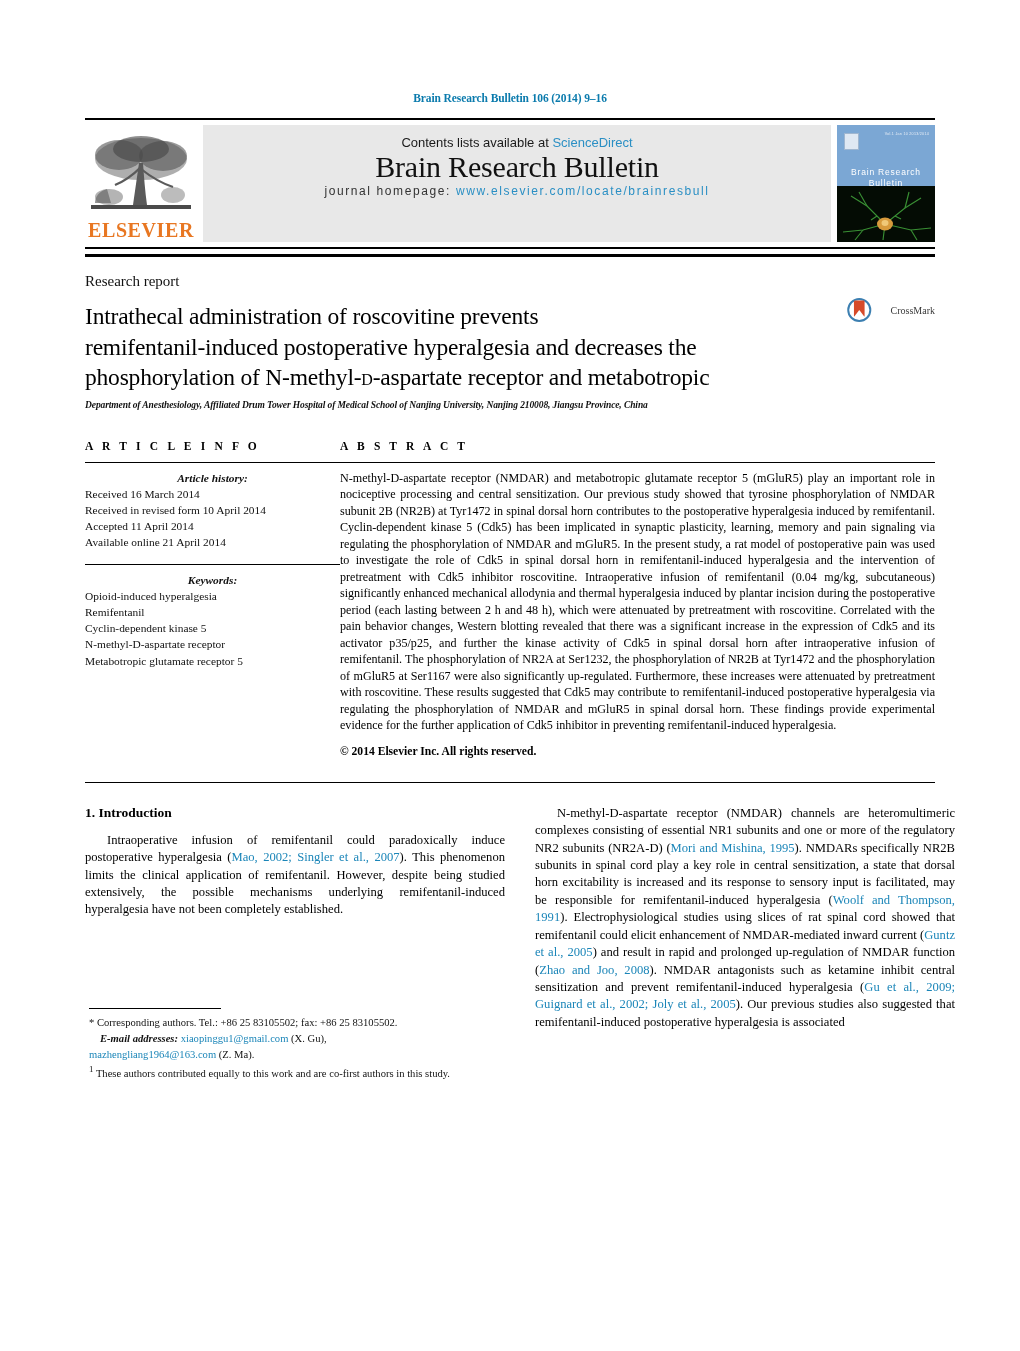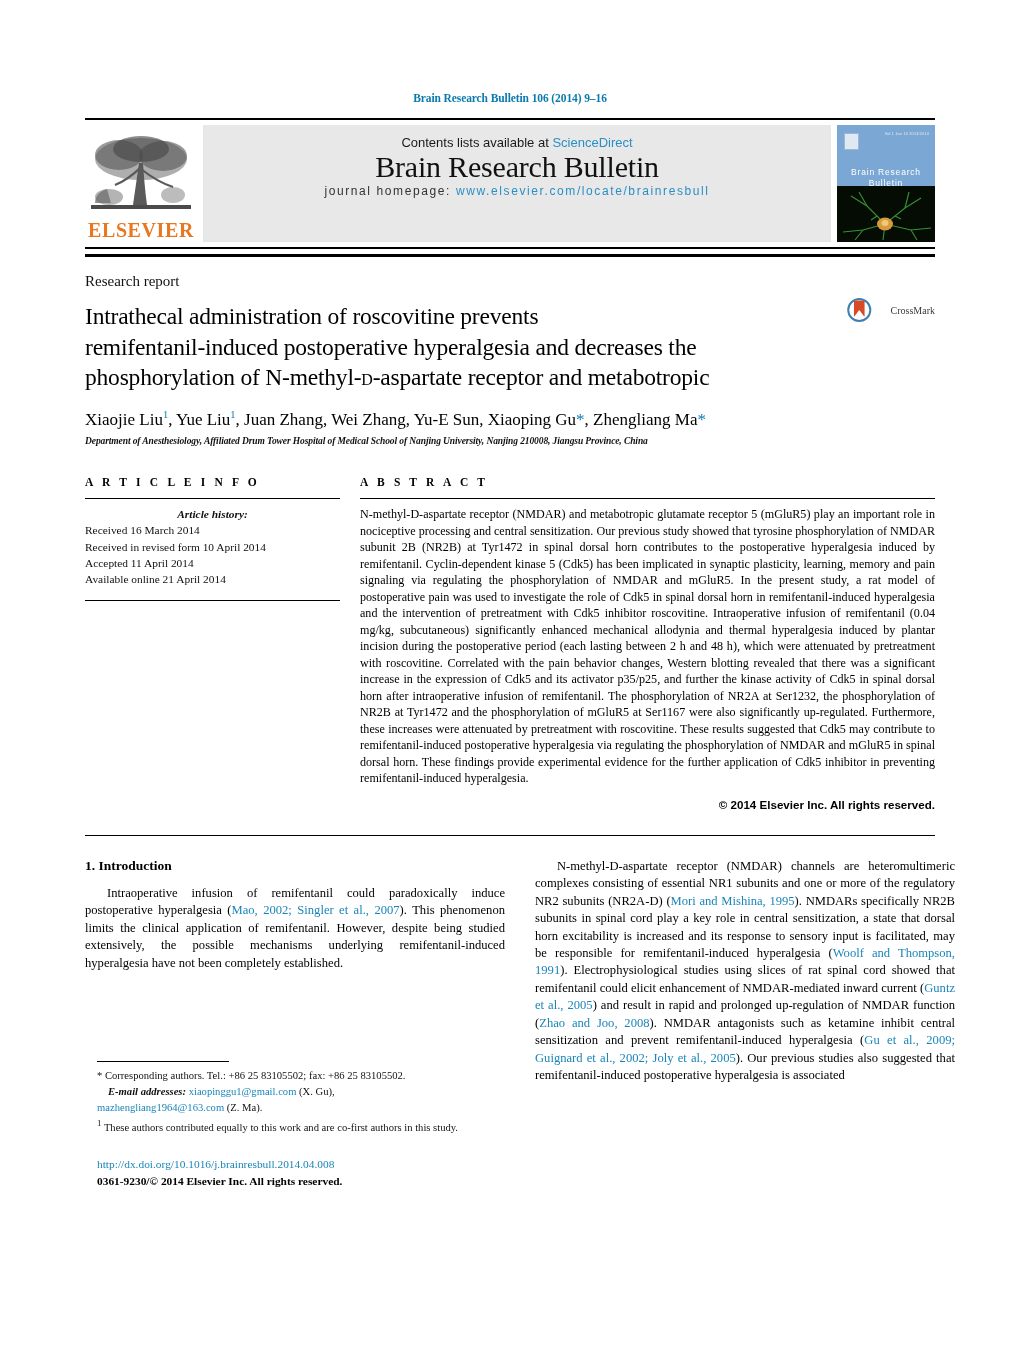--- a/index.html
+++ b/index.html
@@ -205,21 +205,20 @@
   .crossmark .cm-label {
     font-family: "Liberation Serif", serif;
     font-size: 10px;
     color: #3b3b3b;
   }
 
   
   .info-abstract {
     margin: 30px 85px 0 85px;
     display: flex;
-    gap: 20px;
   }
   .col-info { width: 255px; flex: 0 0 255px; }
   .col-abs { flex: 1 1 auto; }
 
   .sec-head {
     font-family: "Liberation Serif", serif;
     font-weight: bold;
     font-size: 11.5px;
     letter-spacing: 3.2px;
     color: #000;
@@ -243,22 +242,22 @@
   .info-spacer { height: 13px; }
 
   .abstract-body {
     font-family: "Liberation Serif", serif;
     font-size: 12.1px;
     line-height: 1.365;
     text-align: justify;
     color: #000;
   }
   .copyright {
-    text-align: right;
-    font-family: Liberation Sans, sans-serif;
+    text-align: left;
+    font-family: Liberation Serif, serif;
     font-size: 11.6px;
     font-weight: bold;
     margin-top: 11px;
   }
 
   
   .bottom-rule {
     margin: 24px 85px 0 85px;
     border-top: 1px solid #000;
   }
@@ -284,21 +283,21 @@
     text-align: justify;
     color: #000;
     margin: 0;
   }
   .ptext.indent { text-indent: 22px; }
   .cite { color: #1a85b8; }
 
   
   .footnotes {
     position: absolute;
-    left: 12px;
+    left: 4px;
     top: 203px;
     width: 420px;
   }
   .fn-rule {
     width: 132px;
     border-top: 0.9px solid #000;
     margin-bottom: 6px;
   }
   .fn {
     font-family: "Liberation Serif", serif;
@@ -394,29 +393,20 @@
 
   <div class="article-head">
     <div class="article-type">Research report</div>
 
     <h1 class="article-title">
       <span>Intrathecal administration of roscovitine prevents</span><br>
       <span>remifentanil-induced postoperative hyperalgesia and decreases the</span><br>
       <span>phosphorylation of N-methyl-</span><span class="smallcaps-d">d</span><span>-aspartate receptor and metabotropic</span><br>
     </h1>
 
-    <div class="authors">
-      <span>Xiaojie Liu</span><sup>1</sup>,
-      <span>Yue Liu</span><sup>1</sup>,
-      <span>Juan Zhang</span>,
-      <span>Wei Zhang</span>,
-      <span>Yu-E Sun</span>,
-      <span>Xiaoping Gu</span><span class="star">*</span>,
-      <span>Zhengliang Ma</span><span class="star">*</span>
-    </div>
 
     <div class="affiliation">Department of Anesthesiology, Affiliated Drum Tower Hospital of Medical School of Nanjing University, Nanjing 210008, Jiangsu Province, China</div>
 
     <div class="crossmark">
       <svg width="30" height="30" viewBox="0 0 30 30">
         <circle cx="15" cy="15" r="13.5" fill="#ffffff" stroke="#3c7fb1" stroke-width="2.4"></circle>
         <rect x="8.5" y="3.5" width="13" height="20" rx="1.5" fill="#d64a2a"></rect>
         <path d="M15 15 L21.5 23.5 L8.5 23.5 Z" fill="#ffffff"></path>
       </svg>
       <span class="cm-label">CrossMark</span>
@@ -433,20 +423,28 @@
         <div class="g-title">Article history:</div>
         <div>Received 16 March 2014</div>
         <div>Received in revised form 10 April 2014</div>
         <div>Accepted 11 April 2014</div>
         <div>Available online 21 April 2014</div>
       </div>
 
       <div class="info-spacer"></div>
       <div class="hr-thin"></div>
 
+      <div class="info-group">
+        <div class="g-title">Keywords:</div>
+        <div>Opioid-induced hyperalgesia</div>
+        <div>Remifentanil</div>
+        <div>Cyclin-dependent kinase 5</div>
+        <div>N-methyl-D-aspartate receptor</div>
+        <div>Metabotropic glutamate receptor 5</div>
+      </div>
     </div>
 
     <div class="col-abs">
       <div class="sec-head">A B S T R A C T</div>
       <div class="hr-thin"></div>
       <div class="abstract-body">N-methyl-D-aspartate receptor (NMDAR) and metabotropic glutamate receptor 5 (mGluR5) play an important role in nociceptive processing and central sensitization. Our previous study showed that tyrosine phosphorylation of NMDAR subunit 2B (NR2B) at Tyr1472 in spinal dorsal horn contributes to the postoperative hyperalgesia induced by remifentanil. Cyclin-dependent kinase 5 (Cdk5) has been implicated in synaptic plasticity, learning, memory and pain signaling via regulating the phosphorylation of NMDAR and mGluR5. In the present study, a rat model of postoperative pain was used to investigate the role of Cdk5 in spinal dorsal horn in remifentanil-induced hyperalgesia and the intervention of pretreatment with Cdk5 inhibitor roscovitine. Intraoperative infusion of remifentanil (0.04 mg/kg, subcutaneous) significantly enhanced mechanical allodynia and thermal hyperalgesia induced by plantar incision during the postoperative period (each lasting between 2 h and 48 h), which were attenuated by pretreatment with roscovitine. Correlated with the pain behavior changes, Western blotting revealed that there was a significant increase in the expression of Cdk5 and its activator p35/p25, and further the kinase activity of Cdk5 in spinal dorsal horn after intraoperative infusion of remifentanil. The phosphorylation of NR2A at Ser1232, the phosphorylation of NR2B at Tyr1472 and the phosphorylation of mGluR5 at Ser1167 were also significantly up-regulated. Furthermore, these increases were attenuated by pretreatment with roscovitine. These results suggested that Cdk5 may contribute to remifentanil-induced postoperative hyperalgesia via regulating the phosphorylation of NMDAR and mGluR5 in spinal dorsal horn. These findings provide experimental evidence for the further application of Cdk5 inhibitor in preventing remifentanil-induced hyperalgesia.</div>
       <div class="copyright">© 2014 Elsevier Inc. All rights reserved.</div>
     </div>
   </div>
 
@@ -471,24 +469,20 @@
         </p>
         <p class="fn">
           <span class="mail">mazhengliang1964@163.com</span>
           <span>(Z. Ma).</span>
         </p>
         <p class="fn fn-indent">
           <sup>1</sup>
           <span>These authors contributed equally to this work and are co-first authors in this study.</span>
         </p>
 
-        <div class="doi-block">
-          <div class="doi-link">http://dx.doi.org/10.1016/j.brainresbull.2014.04.008</div>
-          <div class="issn-line">0361-9230/© 2014 Elsevier Inc. All rights reserved.</div>
-        </div>
       </div>
     </div>
 
     <div class="bcol">
       <p class="ptext indent"><span>N-methyl-D-aspartate receptor (NMDAR) channels are heteromultimeric complexes consisting of essential NR1 subunits and one or more of the regulatory NR2 subunits (NR2A-D) (</span><span class="cite">Mori and Mishina, 1995</span><span>). NMDARs specifically NR2B subunits in spinal cord play a key role in central sensitization, a state that dorsal horn excitability is increased and its response to sensory input is facilitated, may be responsible for remifentanil-induced hyperalgesia (</span><span class="cite">Woolf and Thompson, 1991</span><span>). Electrophysiological studies using slices of rat spinal cord showed that remifentanil could elicit enhancement of NMDAR-mediated inward current (</span><span class="cite">Guntz et al., 2005</span><span>) and result in rapid and prolonged up-regulation of NMDAR function (</span><span class="cite">Zhao and Joo, 2008</span><span>). NMDAR antagonists such as ketamine inhibit central sensitization and prevent remifentanil-induced hyperalgesia (</span><span class="cite">Gu et al., 2009; Guignard et al., 2002; Joly et al., 2005</span><span>). Our previous studies also suggested that remifentanil-induced postoperative hyperalgesia is associated</span></p>
     </div>
   </div>
 
 </div>
 

